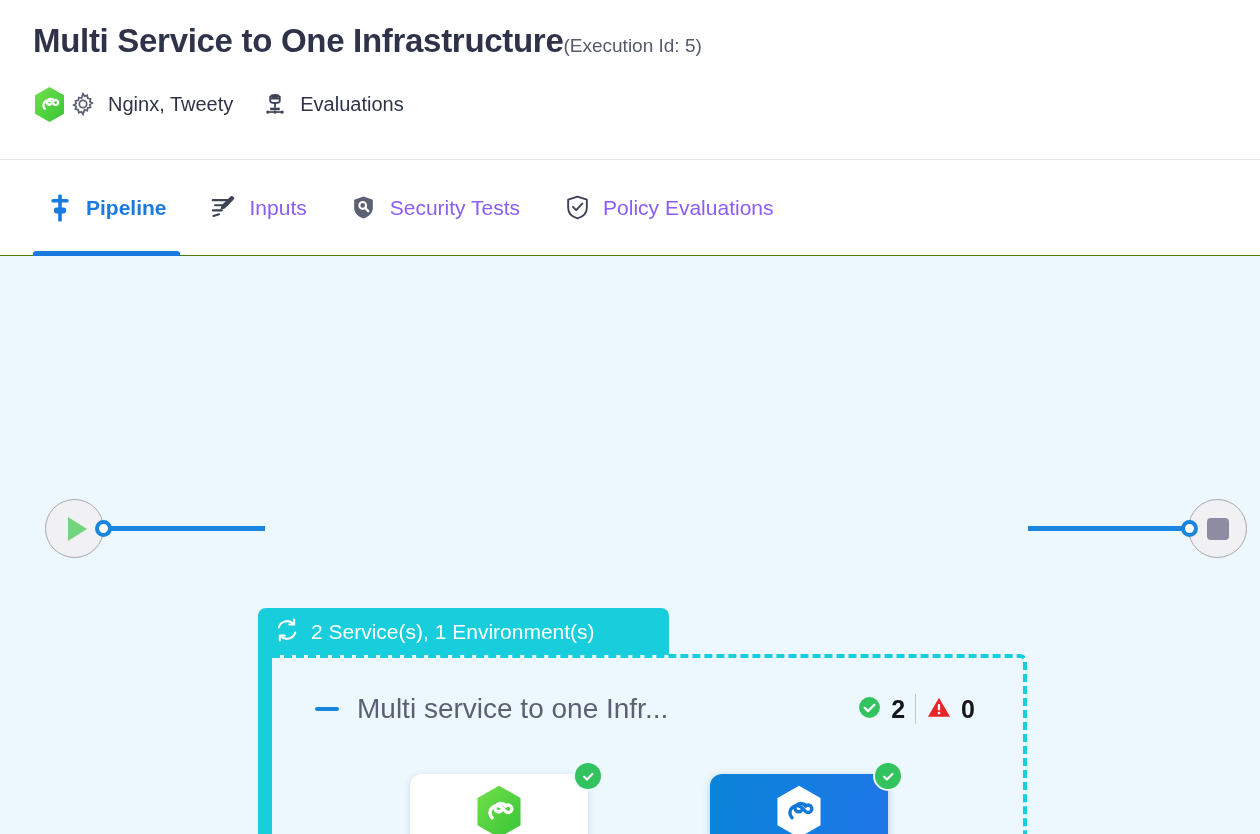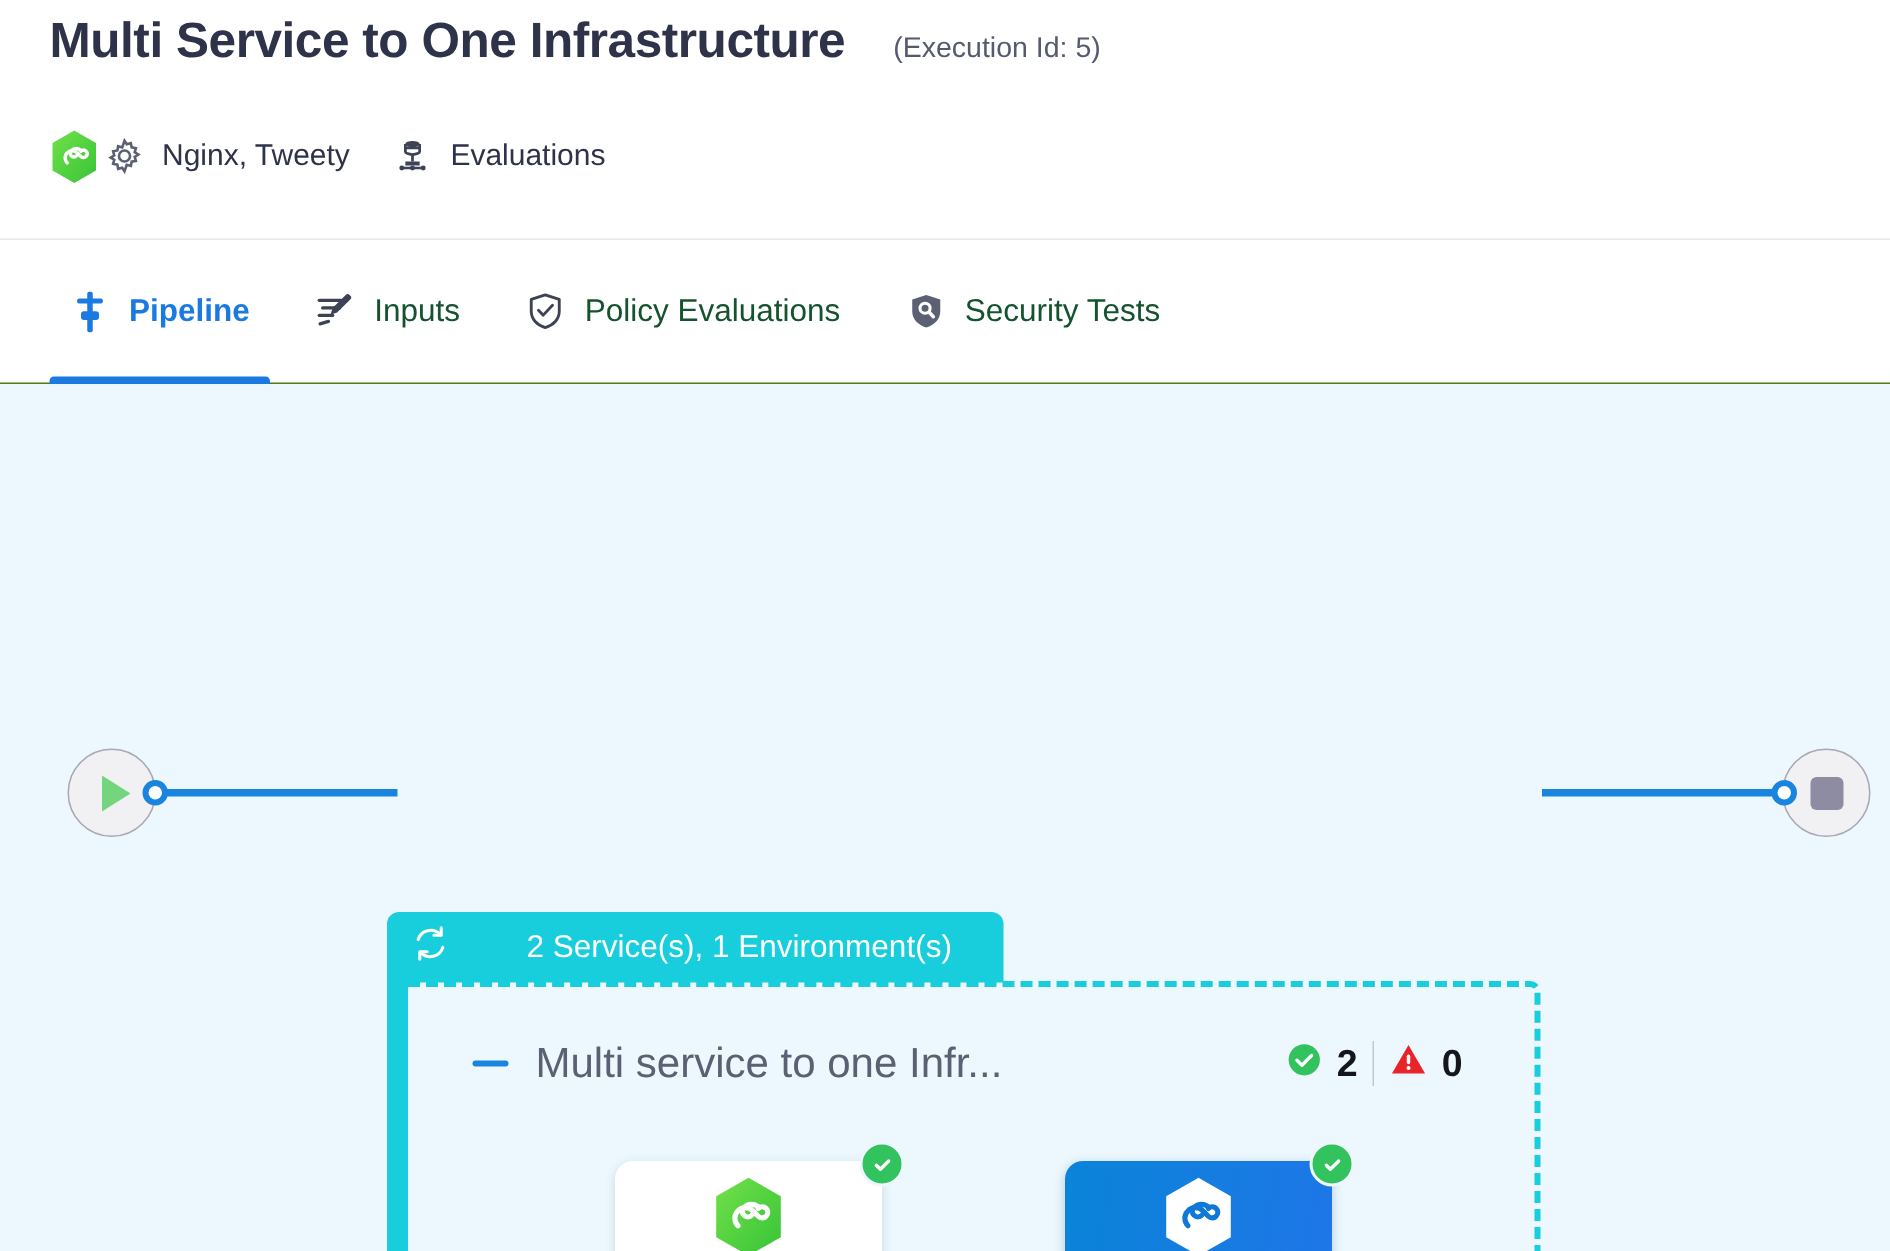--- a/index.html
+++ b/index.html
@@ -15,24 +15,24 @@
   
   .header {
     position: relative;
     height: 160px;
     background: #ffffff;
     border-bottom: 1px solid #e6e8ec;
   }
   .title-row {
     position: absolute;
     left: 33px;
-    top: 8px;
+    top: 22px;
     display: flex;
     align-items: baseline;
-    gap: 32px;
+    gap: 0;
   }
   .page-title {
     font-size: 33px;
     font-weight: 700;
     color: #2f3349;
     letter-spacing: -0.3px;
   }
   .exec-id {
     font-size: 19px;
     font-weight: 400;
@@ -75,21 +75,21 @@
     align-items: center;
     gap: 12px;
     height: 96px;
     padding: 0 13px;
     cursor: pointer;
     position: relative;
   }
   .tab + .tab { margin-left: 17px; }
   .tab-label {
     font-size: 21px;
-    color: #14532d;
+    color: #8b5cf6;
     white-space: nowrap;
   }
   .tab.active .tab-label { color: #1a7ae0; font-weight: 700; }
   .tab.active::after {
     content: "";
     position: absolute;
     left: 0; right: 0; bottom: 0;
     height: 5px;
     background: #1a7ae0;
     border-radius: 3px 3px 0 0;
@@ -159,21 +159,20 @@
     display: flex; align-items: center;
     gap: 11px;
     padding-left: 16px;
     cursor: pointer;
     z-index: 3;
   }
   .group-header-label {
     font-size: 21px;
     color: #ffffff;
     white-space: nowrap;
-    margin-left: 40px;
   }
   .group-left-bar {
     position: absolute;
     left: 258px; top: 396px;
     width: 14px; height: 196px;
     background: #18cddc;
     z-index: 2;
   }
   .group-body {
     position: absolute;
@@ -319,37 +318,37 @@
           <path d="M2.5 14.5h8"></path>
         <path d="M21.4 3.2l-.9-.9a1.6 1.6 0 0 0-2.3 0l-7.8 7.8-1.2 3.9 3.9-1.2 7.8-7.8a1.6 1.6 0 0 0 .5-1.8z" fill="#3d4255" stroke="none"></path>
         <path d="M3 19.5l5-1.5" stroke-width="1.9"></path>
       </svg>
     </span>
     <span class="tab-label">Inputs</span>
   </div>
 
   <div class="tab">
     <span class="tab-icon">
-      <svg width="27" height="27" viewBox="0 0 24 24" fill="none" stroke="#3d4255" stroke-width="1.7" stroke-linejoin="round">
-        <path d="M12 2.3 20.3 5v7.2c0 4.5-3.4 8-8.3 9.5C7.1 20.2 3.7 16.7 3.7 12.2V5z"></path>
-        <path d="M8 11.4l2.8 2.9L16.3 8.5" stroke-linecap="round"></path>
-      </svg>
-    </span>
-    <span class="tab-label">Policy Evaluations</span>
-  </div>
-
-  <div class="tab">
-    <span class="tab-icon">
       <svg width="27" height="27" viewBox="0 0 24 24">
         <path d="M12 2.3 20.3 5v7.2c0 4.5-3.4 8-8.3 9.5C7.1 20.2 3.7 16.7 3.7 12.2V5z" fill="#5b6073"></path>
         <circle cx="11.3" cy="10.2" r="3" fill="none" stroke="#ffffff" stroke-width="1.8"></circle>
         <path d="M13.6 12.5l2.6 2.7" stroke="#ffffff" stroke-width="2.1" stroke-linecap="round"></path>
       </svg>
     </span>
     <span class="tab-label">Security Tests</span>
+  </div>
+
+  <div class="tab">
+    <span class="tab-icon">
+      <svg width="27" height="27" viewBox="0 0 24 24" fill="none" stroke="#3d4255" stroke-width="1.7" stroke-linejoin="round">
+        <path d="M12 2.3 20.3 5v7.2c0 4.5-3.4 8-8.3 9.5C7.1 20.2 3.7 16.7 3.7 12.2V5z"></path>
+        <path d="M8 11.4l2.8 2.9L16.3 8.5" stroke-linecap="round"></path>
+      </svg>
+    </span>
+    <span class="tab-label">Policy Evaluations</span>
   </div>
 
 </div>
 
 <div class="canvas">
 
   <div class="edge e1"></div>
   <div class="edge e2"></div>
 
   <div class="terminal start">

